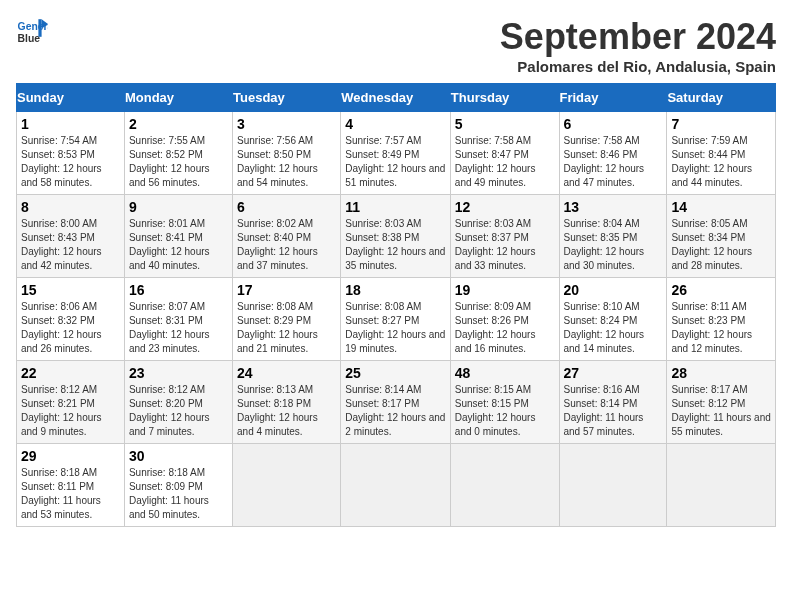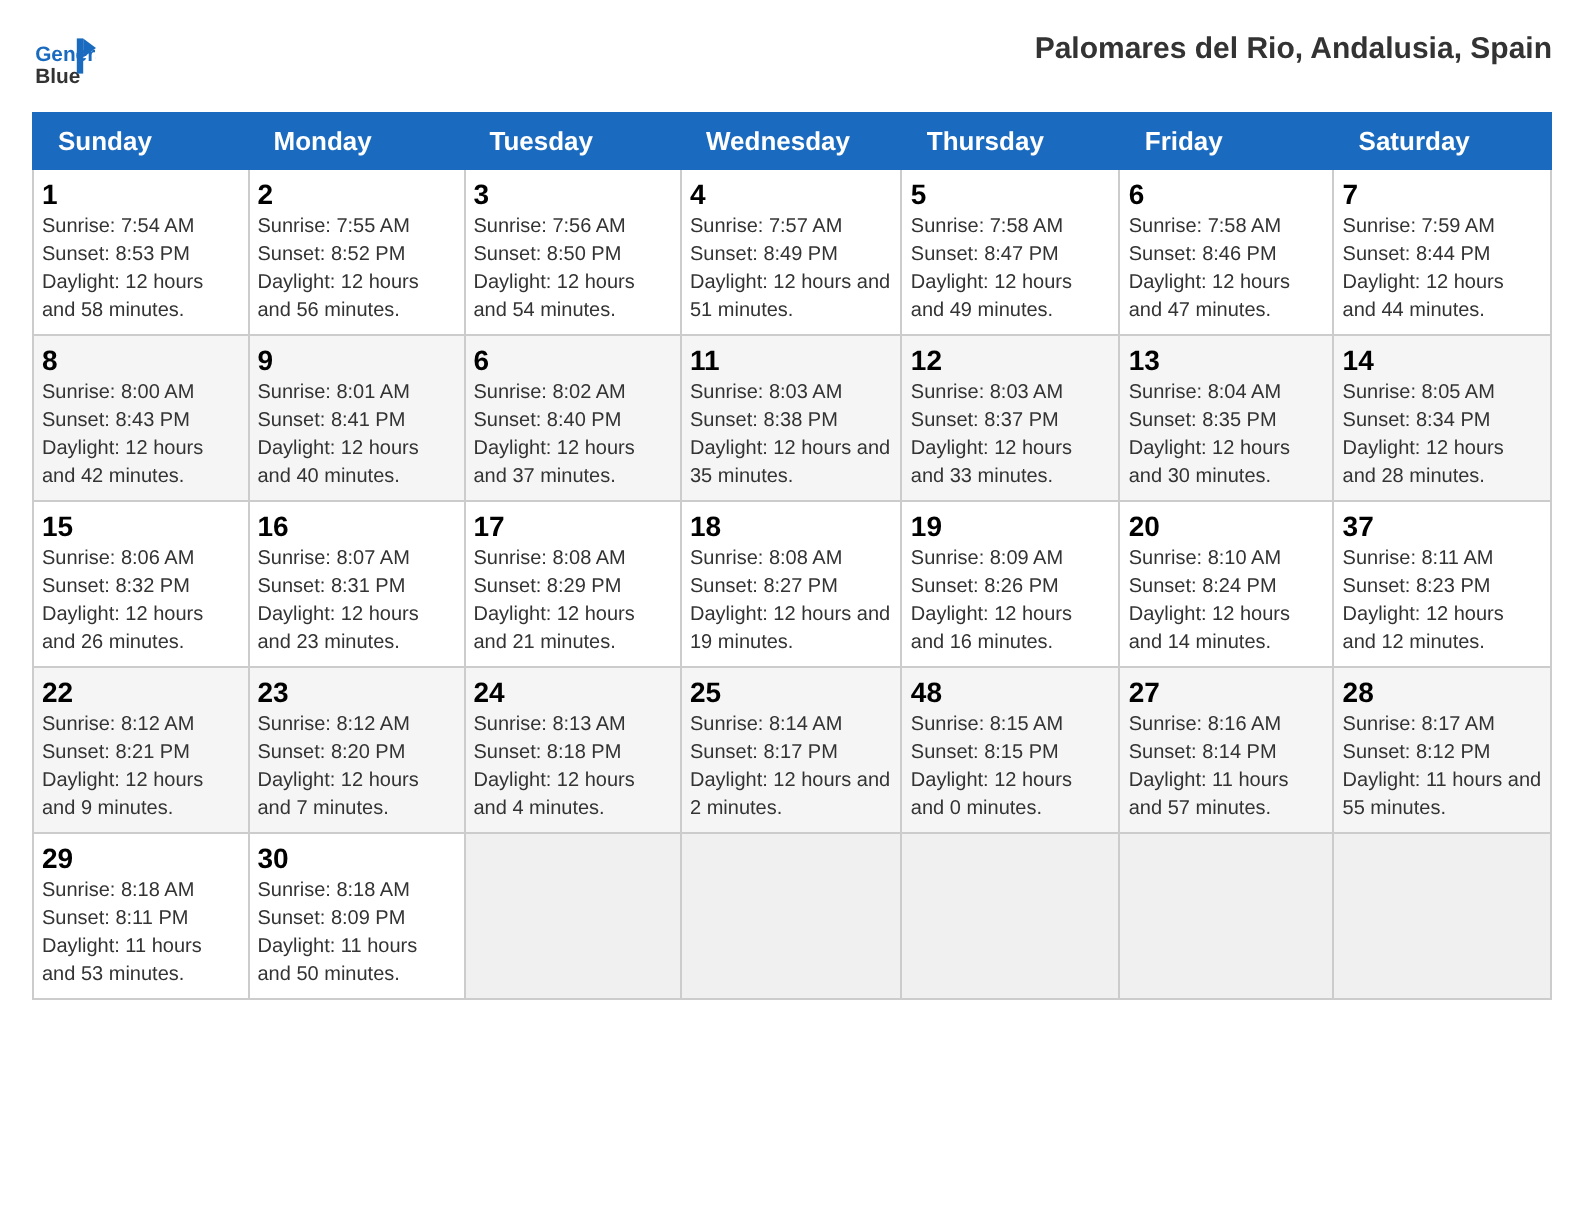--- a/index.html
+++ b/index.html
@@ -39,21 +39,21 @@
       color: #333;
     }
     table {
       width: 100%;
       border-collapse: collapse;
       font-size: 11px;
     }
     thead tr th {
       background-color: #1a6bbf;
       color: #fff;
-      padding: 6px 12px;
+      padding: 6px 0;
       text-align: left;
       font-size: 13px;
       font-weight: bold;
       border: 1px solid #1a6bbf;
       margin-left: 40px;
     }
     tbody tr td {
       border: 1px solid #ccc;
       padding: 4px;
       vertical-align: top;
@@ -87,20 +87,21 @@
     <svg class="logo-icon" viewBox="0 0 40 40">
       <rect x="0" y="0" width="40" height="40" fill="white"></rect>
       <text x="2" y="18" font-size="13" font-weight="bold" fill="#1a6bbf">General</text>
       <text x="2" y="32" font-size="13" font-weight="bold" fill="#333">Blue</text>
 
       <polygon points="32,4 40,10 32,16" fill="#1a6bbf"></polygon>
       <rect x="28" y="4" width="4" height="22" fill="#1a6bbf"></rect>
     </svg>
   </div>
   <div class="title-block">
+    <h1>September 2024</h1>
     <h2>Palomares del Rio, Andalusia, Spain</h2>
   </div>
 </div>
 
 <table>
   <thead>
     <tr>
     <th>Sunday</th>
         <th>Monday</th>
         <th>Tuesday</th>
@@ -190,21 +191,21 @@
         </td>
         <td>
           <span class="day-num">19</span>
 <div class="day-info">Sunrise: 8:09 AM<br>Sunset: 8:26 PM<br>Daylight: 12 hours and 16 minutes.</div>
         </td>
         <td>
           <span class="day-num">20</span>
 <div class="day-info">Sunrise: 8:10 AM<br>Sunset: 8:24 PM<br>Daylight: 12 hours and 14 minutes.</div>
         </td>
         <td>
-          <span class="day-num">37</span>
+          <span class="day-num">26</span>
 <div class="day-info">Sunrise: 8:11 AM<br>Sunset: 8:23 PM<br>Daylight: 12 hours and 12 minutes.</div>
         </td>
       </tr>
       <tr>
         <td>
           <span class="day-num">22</span>
 <div class="day-info">Sunrise: 8:12 AM<br>Sunset: 8:21 PM<br>Daylight: 12 hours and 9 minutes.</div>
         </td>
         <td>
           <span class="day-num">23</span>

